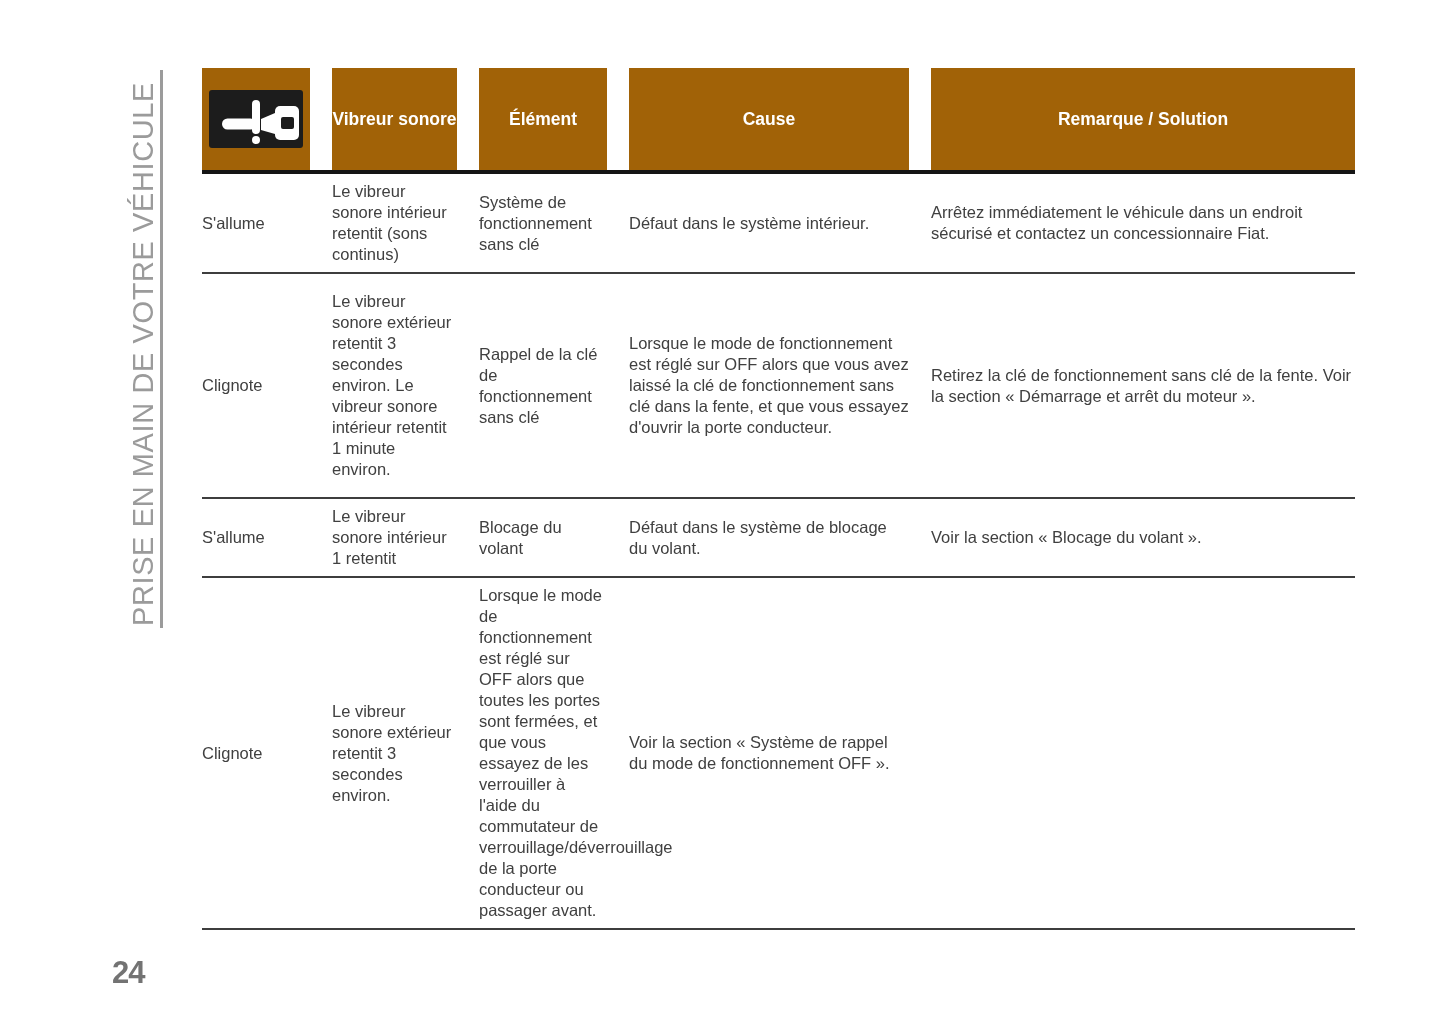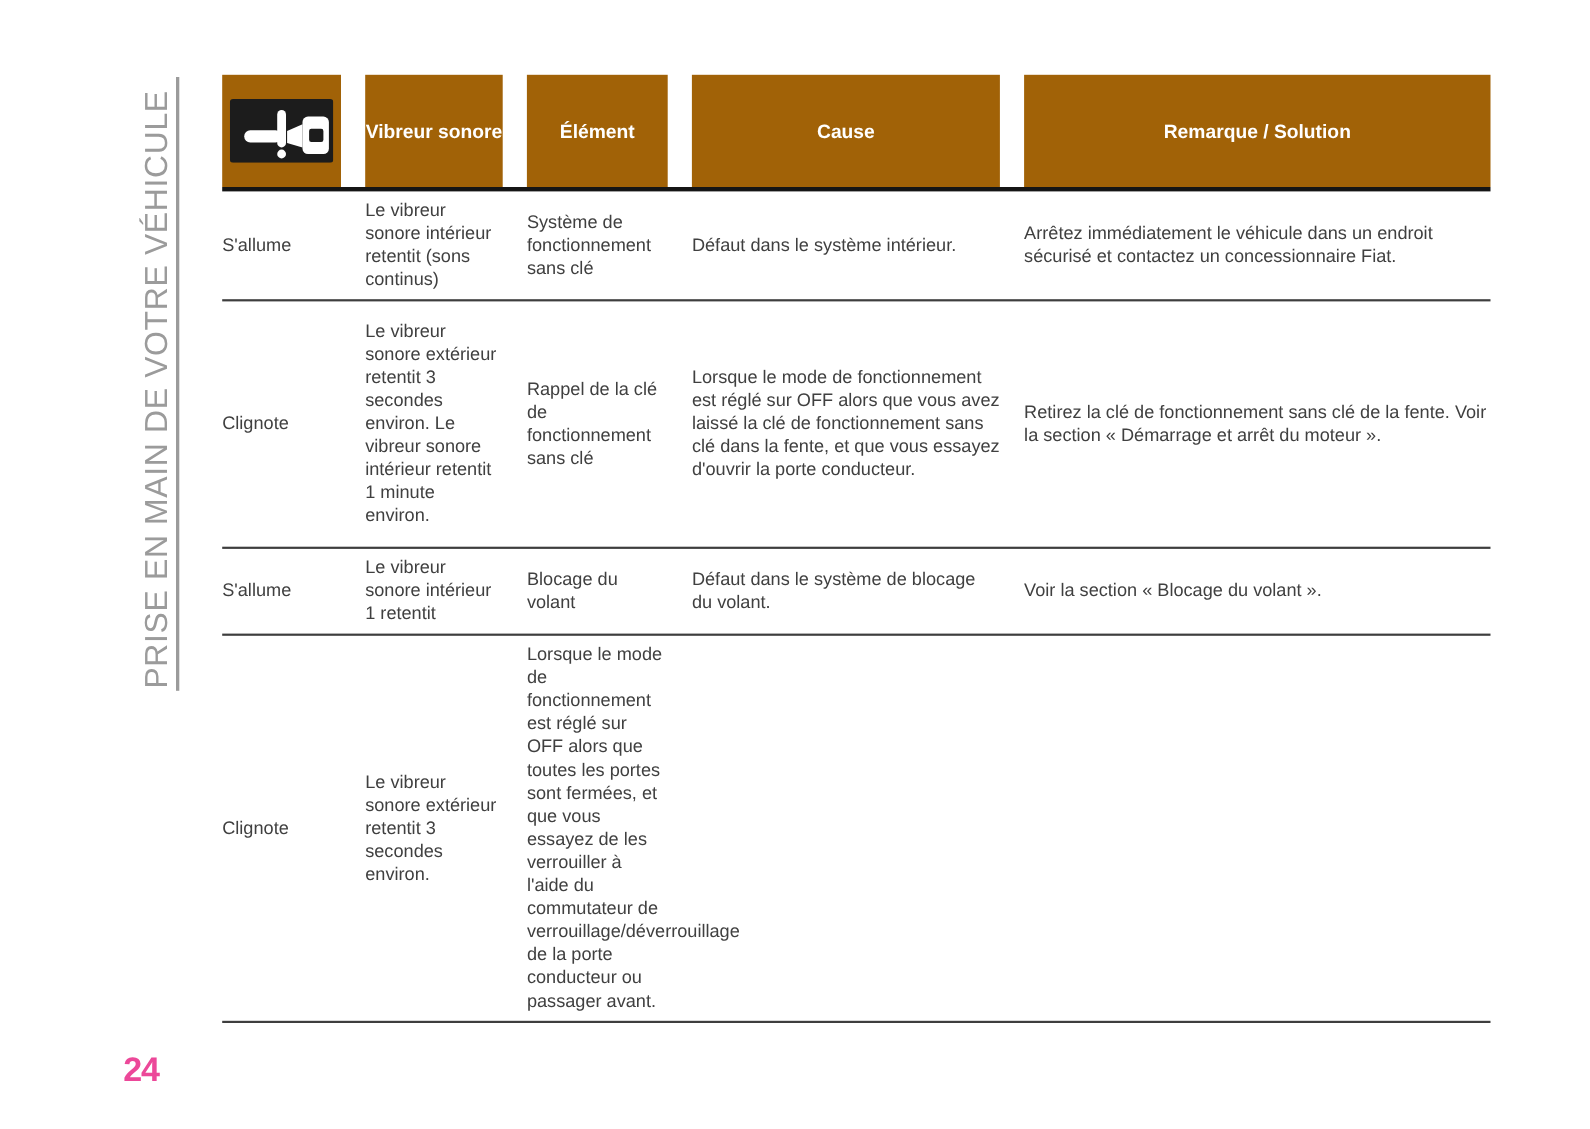--- a/index.html
+++ b/index.html
@@ -72,21 +72,21 @@
   .row-h4 { min-height: 185px; }
 
   .icon-box { display: flex; align-items: center; justify-content: center; }
 
   
   .page-number {
     position: absolute;
     left: 112px; top: 955px;
     font-size: 31px;
     font-weight: bold;
-    color: #ec4899;
+    color: #737373;
     letter-spacing: -1px;
   }
 </style>
 </head>
 <body>
 
 <div class="page">
 
   <div class="sidebar-title">PRISE EN MAIN DE VOTRE VÉHICULE</div>
   <div class="sidebar-rule"></div>
@@ -134,19 +134,20 @@
       <div class="cell">Le vibreur sonore intérieur 1 retentit</div>
       <div class="cell">Blocage du volant</div>
       <div class="cell">Défaut dans le système de blocage du volant.</div>
       <div class="cell">Voir la section « Blocage du volant ».</div>
     </div>
 
     <div class="trow tbody-row row-h4">
       <div class="cell">Clignote</div>
       <div class="cell">Le vibreur sonore extérieur retentit 3 secondes environ.</div>
       <div class="cell">Lorsque le mode de fonctionnement est réglé sur OFF alors que toutes les portes sont fermées, et que vous essayez de les verrouiller à l'aide du commutateur de verrouillage/déverrouillage de la porte conducteur ou passager avant.</div>
+      <div class="cell">Voir la section « Système de rappel du mode de fonctionnement OFF ».</div>
     </div>
 
   </div>
 
   <div class="page-number">24</div>
 
 </div>
 
 </body></html>

